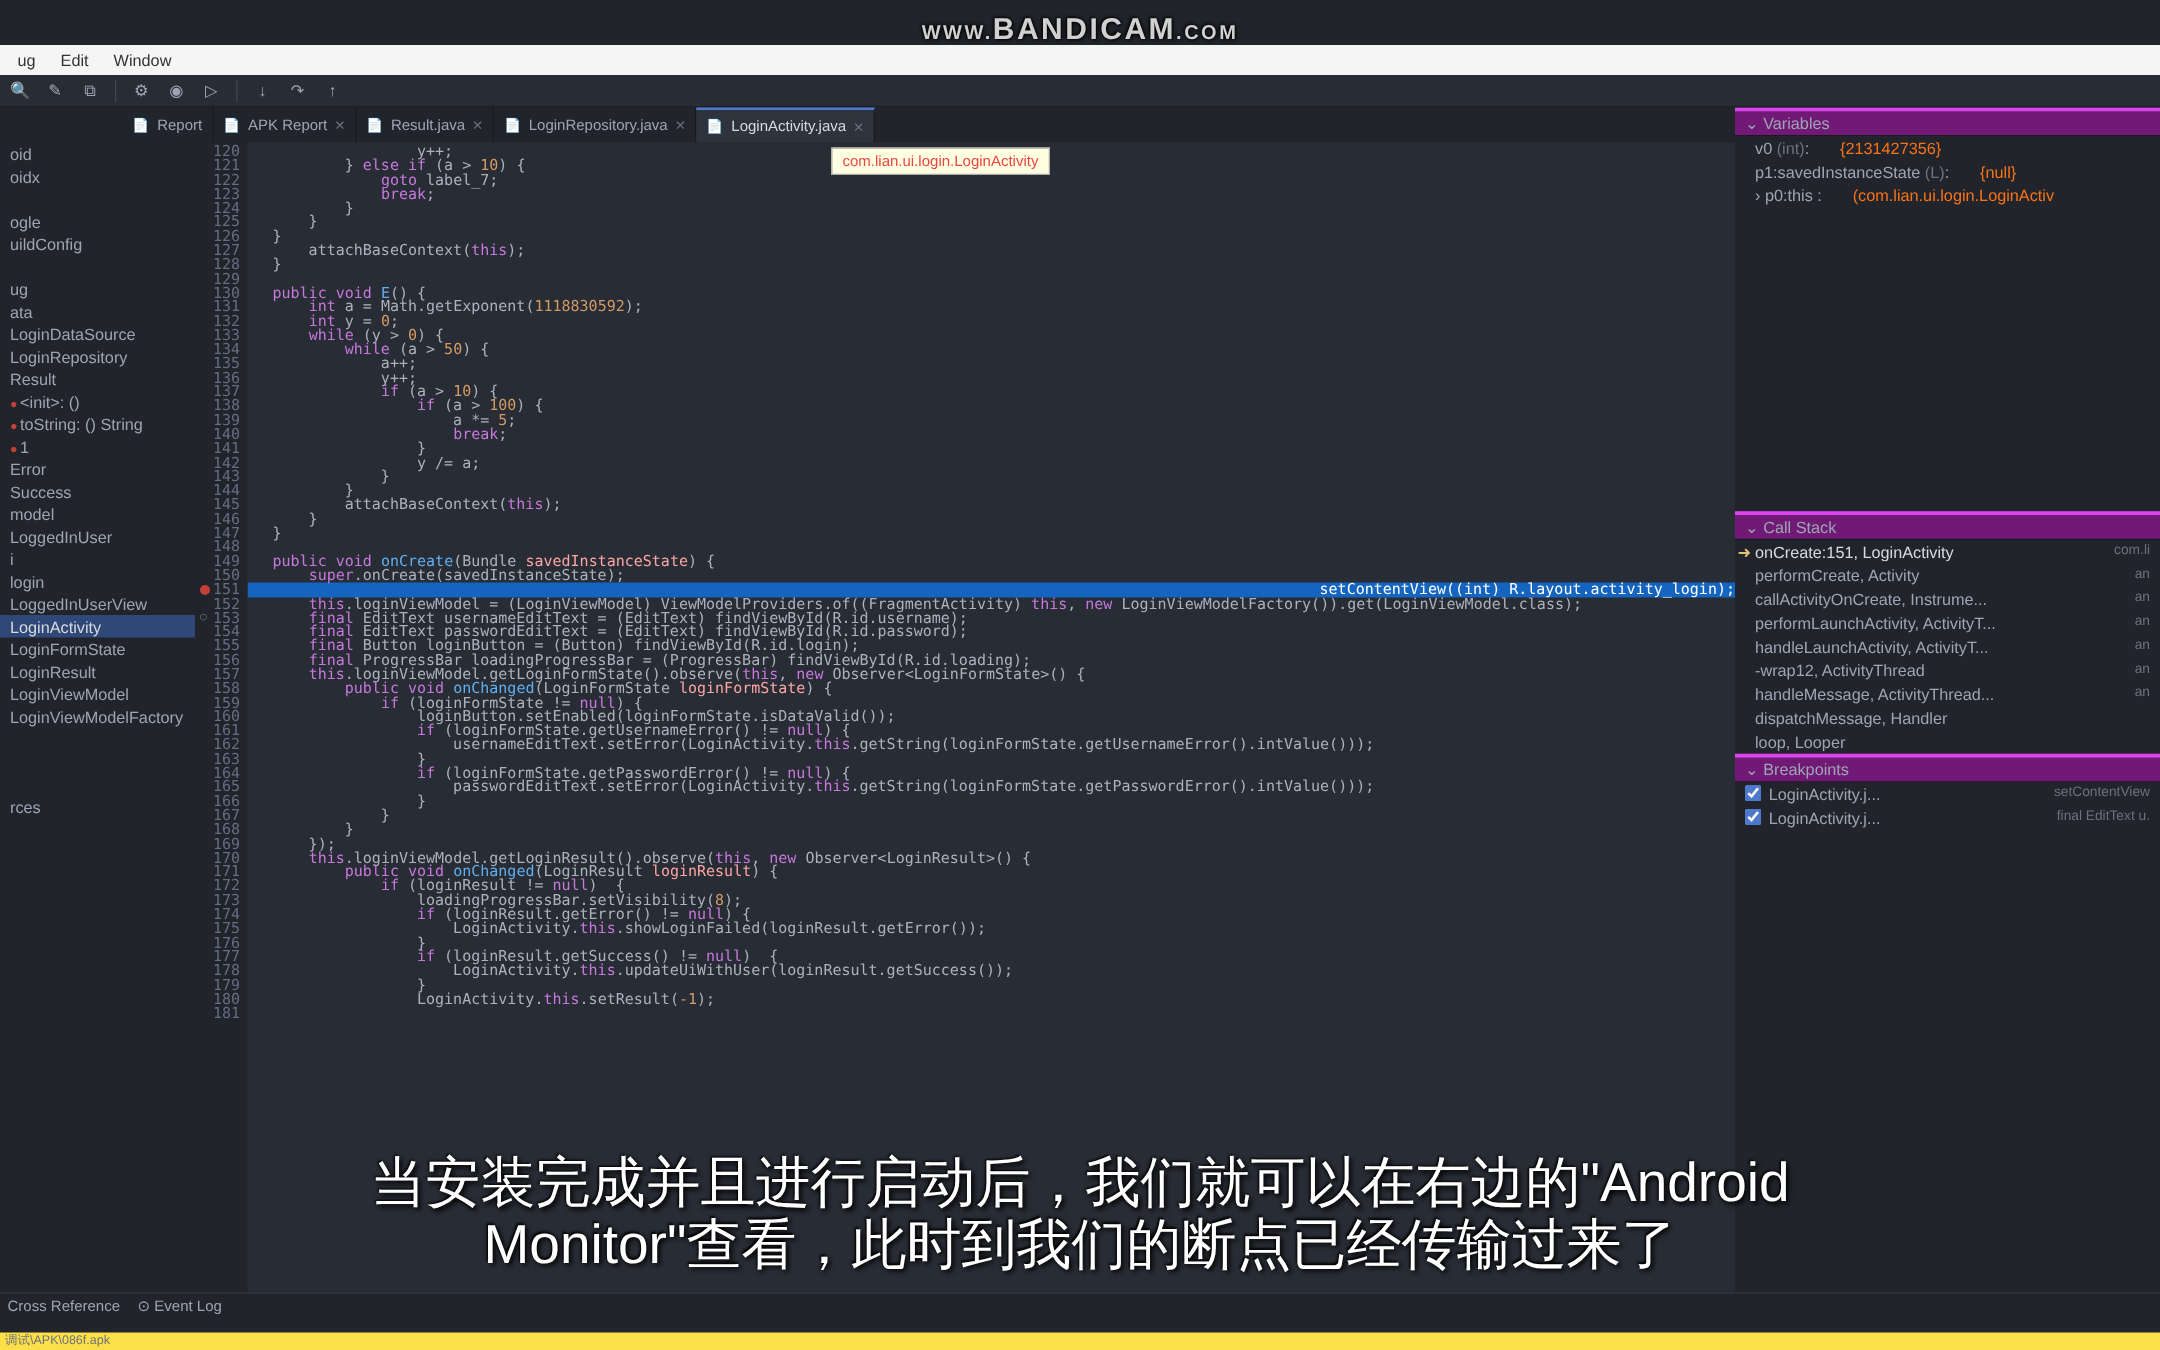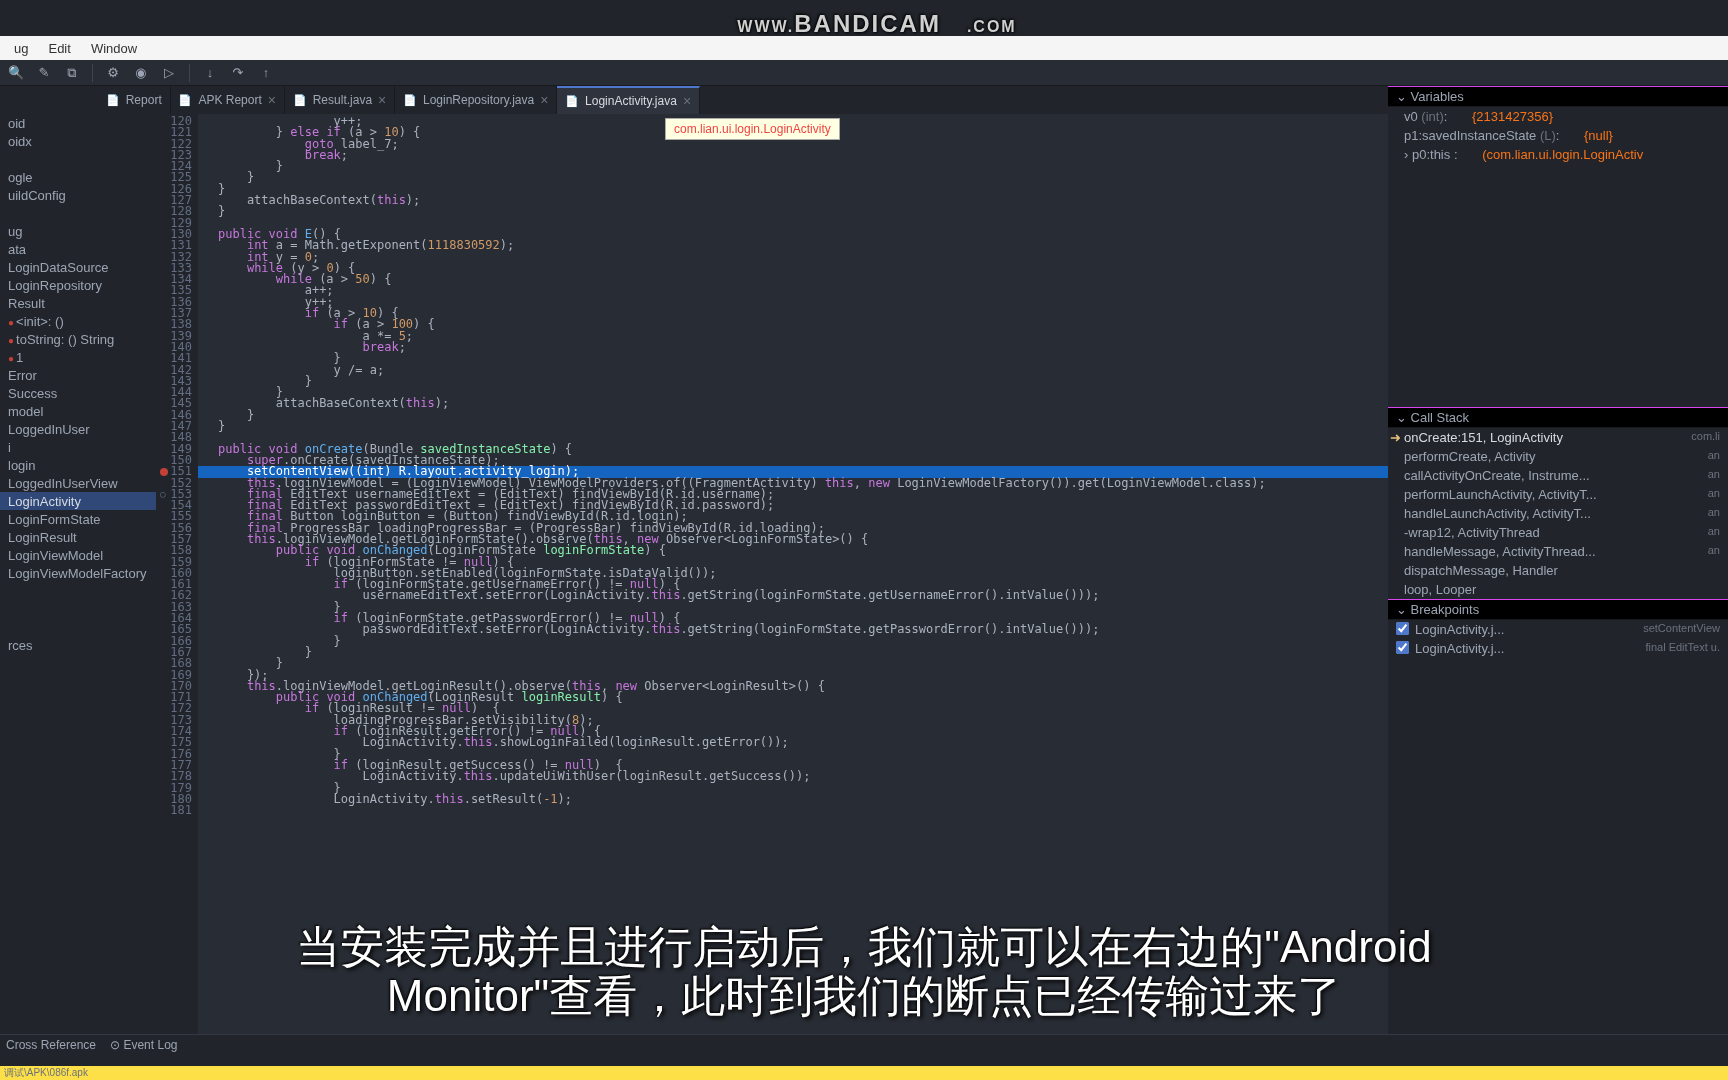--- a/index.html
+++ b/index.html
@@ -18,21 +18,21 @@
   left: 50%;
   transform: translateX(-50%);
   color: #D0D0D0;
   font-size: 24px;
   font-weight: bold;
   letter-spacing: 2px;
   text-shadow: 1px 1px 3px #000, -1px -1px 3px #000;
   z-index: 1000;
   font-family: Arial, sans-serif;
 }
-.watermark .small { font-size: 16px; margin-left: 26px; }
+.watermark .small { font-size: 16px; }
 .menubar {
   position: absolute;
   top: 36px;
   left: 0;
   right: 0;
   height: 24px;
   background: #F5F5F5;
   display: flex;
   align-items: center;
   padding-left: 4px;
@@ -139,25 +139,25 @@
   background: #282C34;
   font-family: Consolas, monospace;
   font-size: 12px;
   line-height: 11.3px;
   white-space: pre;
   overflow: hidden;
   padding-top: 2px;
   padding-left: 0;
 }
 .editor .line { height: 11.3px; padding-left: 20px; }
-.editor .hl { background: #1565C0; color: #fff; }
+.editor .hl { background: #1565C0; color: #fff; text-align: right; }
 .k { color: #C678DD; }
 .n { color: #D19A66; }
 .f { color: #61AFEF; }
-.p { color: #86efac; }
+.p { color: #fca5a5; }
 .tooltip {
   position: absolute;
   top: 118px;
   left: 665px;
   background: #FFFFE1;
   color: #ef4444;
   padding: 3px 8px;
   font-size: 12px;
   border: 1px solid #AAA;
   z-index: 10;
@@ -174,24 +174,24 @@
   overflow: hidden;
 }
 .rightpanel .title {
   padding: 5px 10px;
   color: #9DA5B4;
   font-size: 13px;
   height: 28px;
   line-height: 18px;
 }
 .rightpanel .section {
-  background: #000000;
+  background: #701a75;
   padding: 2px 8px;
   cursor: pointer;
-  border-top: 1px solid #d946ef;
+  border-top: 3px solid #d946ef;
   border-bottom: 1px solid #181A1F;
 }
 .rightpanel .section::before { content: "⌄ "; }
 .rightpanel .vitem { padding: 2px 16px; white-space: nowrap; overflow: hidden; }
 .rightpanel .vitem.nested::before { content: "› "; color: #9DA5B4; }
 .rightpanel .stack { max-height: 172px; overflow: hidden; }
 .rightpanel .sitem {
   display: flex;
   padding: 2px 8px 2px 16px;
   white-space: nowrap;

